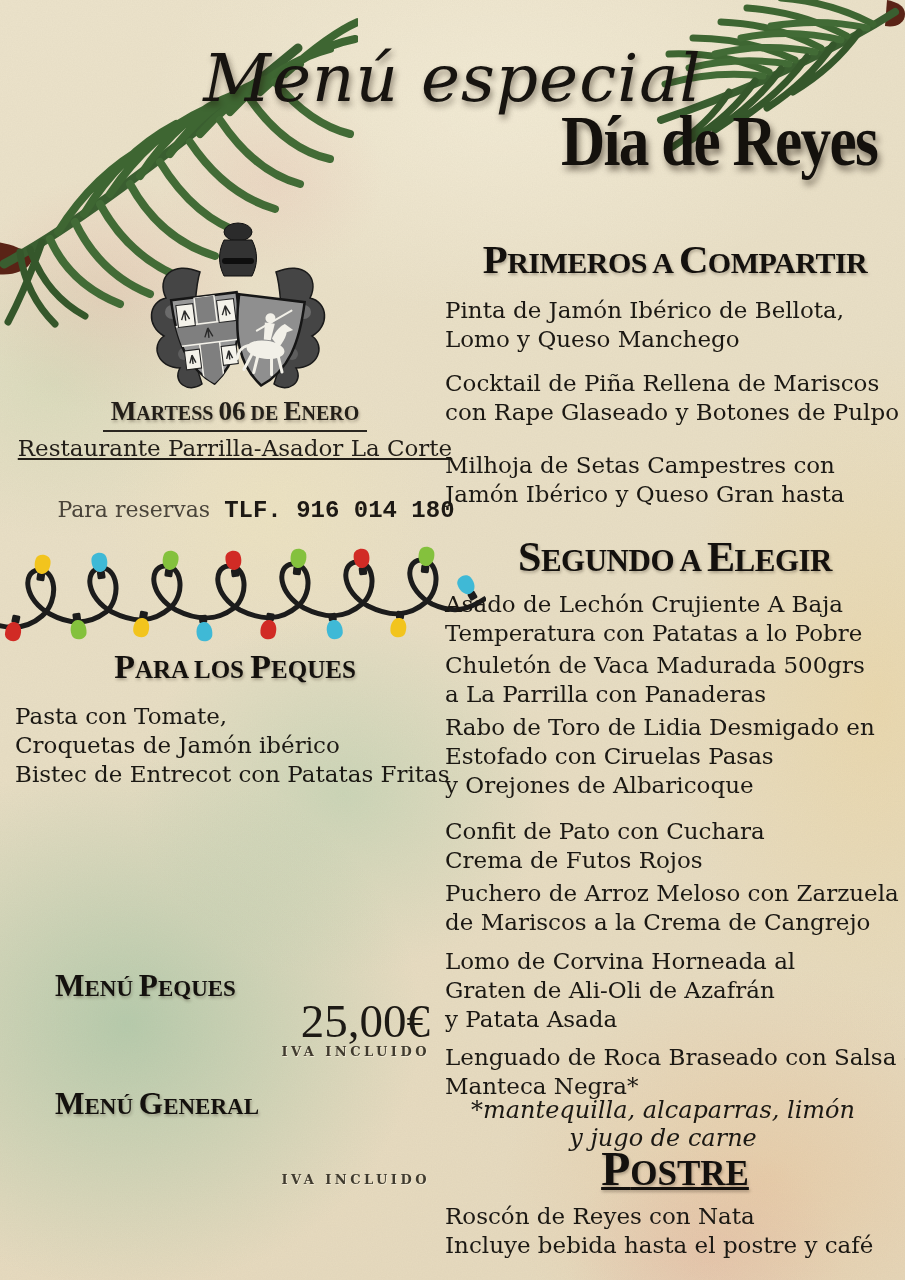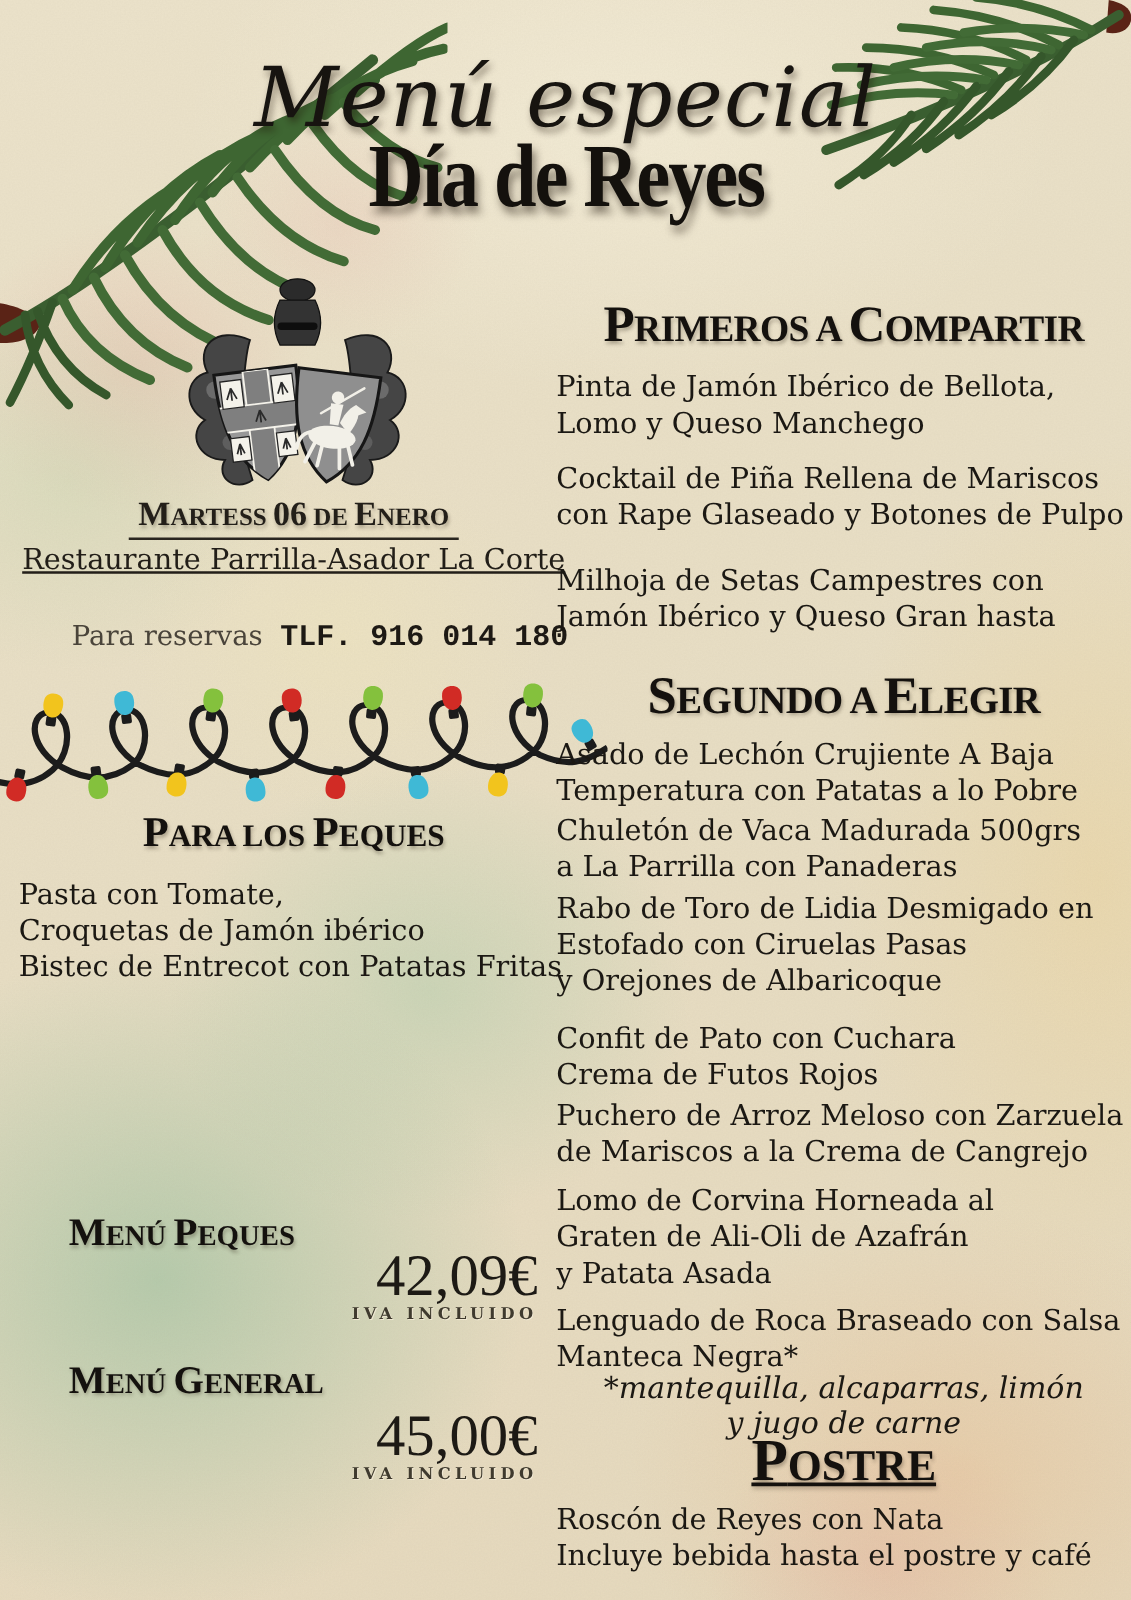--- a/index.html
+++ b/index.html
@@ -18,21 +18,21 @@
       radial-gradient(240px 200px at 30% 40%, rgba(240,230,190,0.50), rgba(240,230,190,0) 70%),
       linear-gradient(165deg,#ece3cb 0%,#e8dec4 50%,#e6d9bd 100%);
     font-family:"DejaVu Serif",serif;color:#1b1813;}
   .noise{position:absolute;inset:0;z-index:1;pointer-events:none;}
   .content{position:absolute;inset:0;z-index:2;}
   .abs{position:absolute;}
   
   .title-script{left:0;width:100%;top:40px;text-align:center;
     font-family:"DejaVu Serif",serif;font-style:italic;font-size:66px;color:#171410;
     text-shadow:2px 4px 6px rgba(30,20,8,.45);letter-spacing:1px;}
-  .title-main{left:0;width:100%;top:100px;text-align:center;font-family:"Liberation Serif",serif;
+  .title-main{left:0;width:100%;top:100px;text-align:right;font-family:"Liberation Serif",serif;
     font-weight:700;font-size:72px;color:#14110d;letter-spacing:-2px;
     text-shadow:3px 5px 7px rgba(28,18,8,.5);}
   .title-main .inner{display:inline-block;transform:scaleX(.85);transform-origin:center;}
   
   .sc{font-family:"Liberation Serif",serif;font-weight:700;color:#14110e;line-height:1;
     text-shadow:1px 2px 3px rgba(40,30,15,.30);}
   .sc .cap{font-size:1.36em;}
   .h-center{left:0;width:100%;text-align:center;}
   .h-primeros{font-size:30px;letter-spacing:-.5px;}
   .h-segundo{font-size:31px;letter-spacing:-.5px;}
@@ -207,24 +207,23 @@
           </g>
       </g>
     </svg>
 
     <div class="abs lcol-w sc h-peques" style="top:650px;text-align:center"><span class="cap">P</span>ARA LOS <span class="cap">P</span>EQUES</div>
     <div class="abs lcol-w item" style="top:702px">Pasta con Tomate,
 Croquetas de Jamón ibérico
 Bistec de Entrecot con Patatas Fritas</div>
 
     <div class="abs sc price-label" style="left:55px;top:970px"><span class="cap">M</span>ENÚ <span class="cap">P</span>EQUES</div>
-    <div class="abs price" style="left:250px;top:998px;width:180px">42,09€</div>
+    <div class="abs price" style="left:250px;top:998px;width:180px">25,00€</div>
     <div class="abs vat" style="left:250px;top:1044px;width:180px">IVA INCLUIDO</div>
     <div class="abs sc price-label" style="left:55px;top:1088px"><span class="cap">M</span>ENÚ <span class="cap">G</span>ENERAL</div>
-    <div class="abs price" style="left:250px;top:1126px;width:180px">45,00€</div>
     <div class="abs vat" style="left:250px;top:1172px;width:180px">IVA INCLUIDO</div>
 
     <div class="rcol">
       <div class="abs sc h-primeros" style="top:240px;text-align:center"><span class="cap">P</span>RIMEROS A <span class="cap">C</span>OMPARTIR</div>
       <div class="abs item" style="top:296px">Pinta de Jamón Ibérico de Bellota,
 Lomo y Queso Manchego</div>
       <div class="abs item" style="top:369px">Cocktail de Piña Rellena de Mariscos
 con Rape Glaseado y Botones de Pulpo</div>
       <div class="abs item" style="top:451px">Milhoja de Setas Campestres con
 Jamón Ibérico y Queso Gran hasta</div>
@@ -239,21 +238,21 @@
 y Orejones de Albaricoque</div>
       <div class="abs item" style="top:817px">Confit de Pato con Cuchara
 Crema de Futos Rojos</div>
       <div class="abs item" style="top:879px">Puchero de Arroz Meloso con Zarzuela
 de Mariscos a la Crema de Cangrejo</div>
       <div class="abs item" style="top:947px">Lomo de Corvina Horneada al
 Graten de Ali-Oli de Azafrán
 y Patata Asada</div>
       <div class="abs item" style="top:1043px">Lenguado de Roca Braseado con Salsa de
 Manteca Negra*</div>
-      <div class="abs footnote" style="top:1097px;left:445px;width:460px">*mantequilla, alcaparras, limón
+      <div class="abs footnote" style="top:1097px;left:433px;width:460px">*mantequilla, alcaparras, limón
 y jugo de carne</div>
 
       <div class="abs sc h-postre" style="top:1146px;text-align:center"><span class="cap">P</span>OSTRE</div>
       <div class="abs item" style="top:1202px">Roscón de Reyes con Nata</div>
       <div class="abs item" style="top:1231px">Incluye bebida hasta el postre y café</div>
     </div>
 
   </div>
 </div>
 

